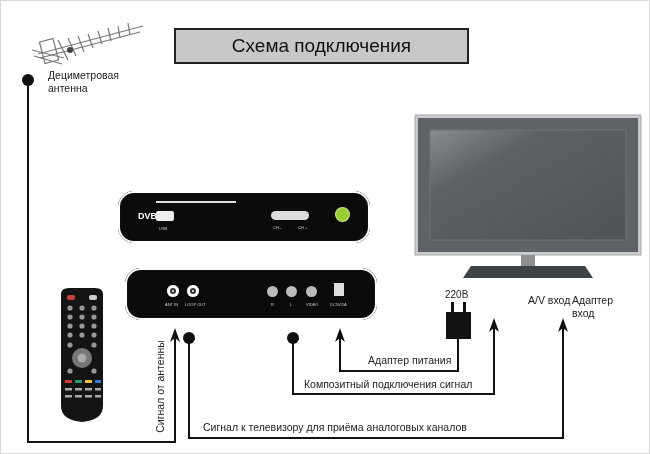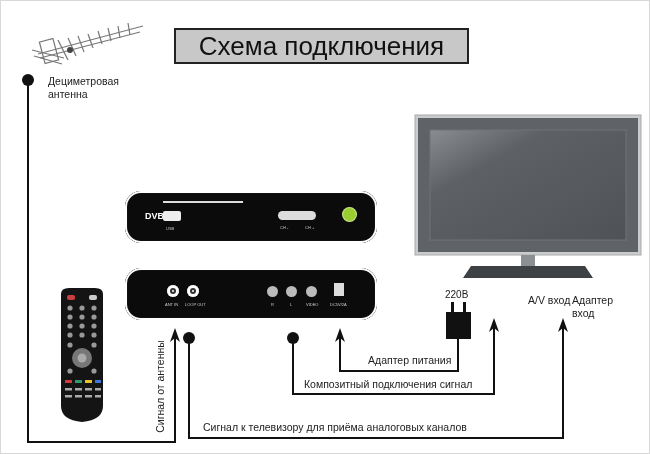--- a/index.html
+++ b/index.html
@@ -1,18 +1,18 @@
 <!DOCTYPE html>
 <html><head>
 <meta charset="utf-8">
 <style>
   html,body{margin:0;padding:0;background:#fff;}
   body{width:650px;height:454px;position:relative;overflow:hidden;font-family:"Liberation Sans",sans-serif;}
   .frame{position:absolute;left:0;top:0;width:648px;height:452px;border:1px solid #d8d8d8;}
-  .title{position:absolute;left:174px;top:28px;width:291px;height:32px;background:#c8c8c8;border:2px solid #222;font-size:26px;line-height:32px;text-align:center;color:#111;}
+  .title{position:absolute;left:174px;top:28px;width:291px;height:32px;background:#c8c8c8;border:2px solid #222;font-size:19px;line-height:32px;text-align:center;color:#111;}
   .lbl{position:absolute;font-size:10.5px;color:#222;line-height:13px;}
   svg.wires{position:absolute;left:0;top:0;}
   .device{position:absolute;background:#0b0b0b;border-radius:16px;box-shadow:0 0 0 2px #fff inset,0 0 0 3px #111 inset;}
   .tv{position:absolute;}
   .remote{position:absolute;}
 </style>
 </head>
 <body>
 
 <div class="frame"></div>
@@ -29,21 +29,21 @@
     <line x1="70" y1="17" x2="74" y2="30"></line>
     <line x1="80" y1="14" x2="83" y2="27"></line>
     <line x1="90" y1="12" x2="92" y2="24"></line>
     <line x1="100" y1="9" x2="102" y2="21"></line>
     <line x1="4" y1="36" x2="36" y2="44"></line>
     <line x1="6" y1="42" x2="34" y2="50"></line>
   </g>
   <circle cx="42" cy="36" r="3" fill="#444"></circle>
 </svg>
 
-<div class="lbl" style="left:48px;top:75px">
+<div class="lbl" style="left:48px;top:69px">
   <div>Дециметровая</div>
   <div>антенна</div>
 </div>
 
 <div class="title">Схема подключения</div>
 
 <svg class="wires" width="650" height="454" viewBox="0 0 650 454">
   <g stroke="#111" stroke-width="2" fill="none">
 
     <polyline points="28,80 28,442 175,442 175,334"></polyline>
@@ -62,21 +62,21 @@
     <polygon points="340,328 335,342 340,338 345,342"></polygon>
     <polygon points="494,318 489,332 494,328 499,332"></polygon>
     <polygon points="563,318 558,332 563,328 568,332"></polygon>
 
     <rect x="446" y="312" width="25" height="27"></rect>
     <rect x="451" y="302" width="3" height="10"></rect>
     <rect x="463" y="302" width="3" height="10"></rect>
   </g>
 </svg>
 
-<div class="device" style="left:125px;top:191px;width:252px;height:52px;">
+<div class="device" style="left:118px;top:191px;width:252px;height:52px;">
   <div style="position:absolute;left:38px;top:10px;width:80px;height:2px;background:#ddd"></div>
   <div style="position:absolute;left:20px;top:20px;color:#fff;font-size:9px;font-weight:bold">DVB</div>
   <div style="position:absolute;left:38px;top:20px;width:18px;height:10px;background:#eee;border-radius:2px"></div>
   <div style="position:absolute;left:41px;top:35px;color:#ccc;font-size:4px">USB</div>
   <div style="position:absolute;left:153px;top:20px;width:38px;height:9px;background:#ddd;border-radius:5px"></div>
   <div style="position:absolute;left:155px;top:34px;color:#ccc;font-size:4px">CH -</div>
   <div style="position:absolute;left:180px;top:34px;color:#ccc;font-size:4px">CH +</div>
   <div style="position:absolute;left:218px;top:17px;width:13px;height:13px;border-radius:50%;background:#9acd32;box-shadow:0 0 0 1px #cfe98a"></div>
 </div>
 

